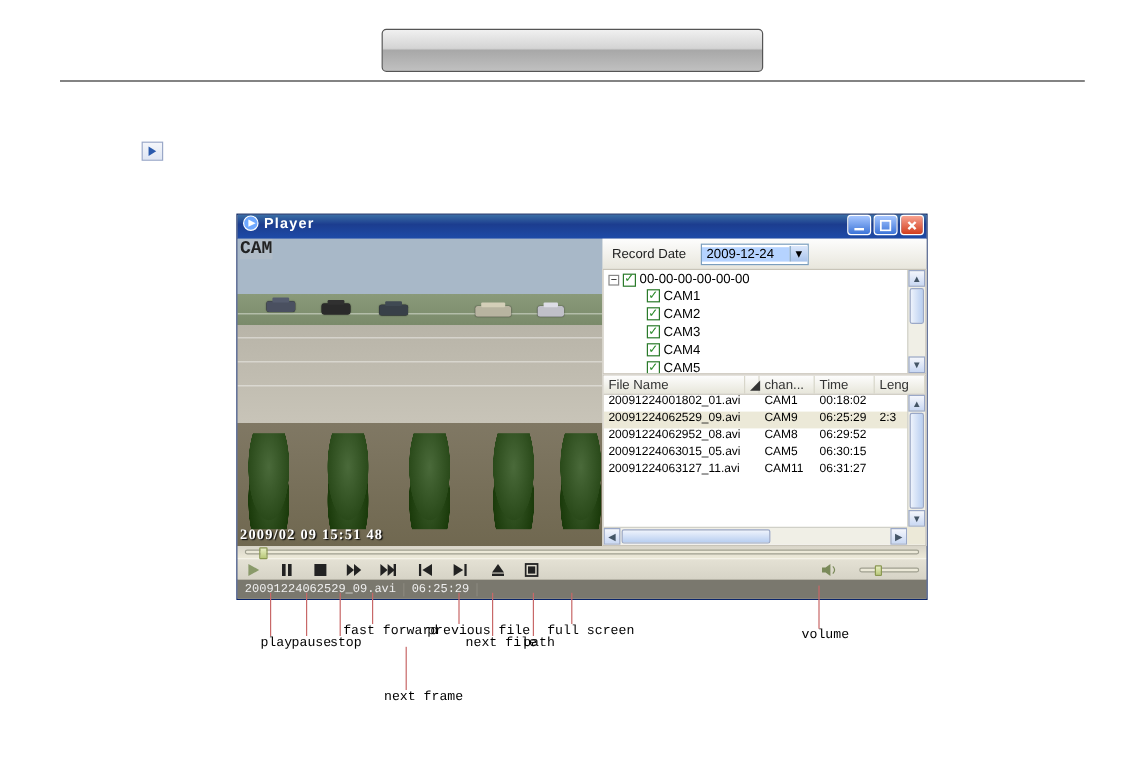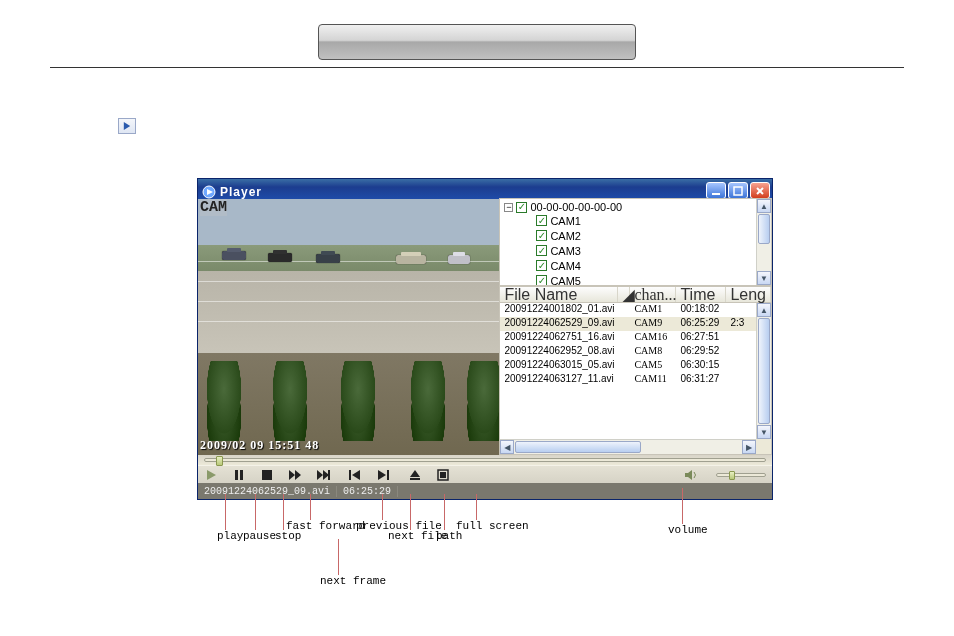--- a/index.html
+++ b/index.html
@@ -43,21 +43,21 @@
     top: 178px;
     width: 576px;
     border: 1px solid #0a246a;
     font-size: 11px;
     background: #ece9d8;
   }
   .titlebar {
     height: 20px;
     background: linear-gradient(to bottom, #3a6ea5, #1c3d8f 40%, #1e4ba8 100%);
     display: flex;
-    align-items: flex-end;
+    align-items: flex-start;
     color: #fff;
     font-weight: bold;
     font-family: "MS Sans Serif", Arial, sans-serif;
     font-size: 12px;
     letter-spacing: 1px;
     padding-left: 4px;
   }
   .titlebar-icon {
     width: 14px; height: 14px; margin-right: 4px;
     display:flex; align-items:center; justify-content:center;
@@ -149,25 +149,25 @@
   .vscroll .track { flex:1; position:relative; }
   
   .file-box {
     flex:1; background:#fff; border:1px solid #c8c4b8; overflow:hidden; position:relative;
   }
   .file-header {
     display:flex; height:16px; background:linear-gradient(to bottom,#fdfdfd,#e7e6da);
     border-bottom:1px solid #c8c4b8;
   }
   .file-header .col {
-    border-right:1px solid #d8d6ca; padding:1px 4px; font-size:16px; color:#333;
+    border-right:1px solid #d8d6ca; padding:1px 4px; font-size:11px; color:#333;
     display:flex; align-items:center;
   }
   .col-fname { width:118px; }
-  .col-chan  { width:46px;font-family:Liberation Serif, serif; }
+  .col-chan  { width:46px; }
   .col-time  { width:50px; }
   .col-len   { flex:1; }
   .file-rows { font-size:10px; }
   .file-row { display:flex; height:14px; }
   .file-row.selected { background:#ece9d8; }
   .file-row .c { padding:0 4px; overflow:hidden; white-space:nowrap; }
   .hscroll {
     position:absolute; left:0; right:15px; bottom:0; height:15px;
     background:#f0efe6; border-top:1px solid #d0d0c8; display:flex;
   }
@@ -267,20 +267,27 @@
         <div class="bush" style="left:6px;"></div>
         <div class="bush" style="left:72px;"></div>
         <div class="bush" style="left:140px;"></div>
         <div class="bush" style="left:210px;"></div>
         <div class="bush" style="left:266px;"></div>
       </div>
       <div class="timestamp-overlay">2009/02 09 15:51 48</div>
     </div>
 
     <div class="right-pane">
+      <div class="date-row">
+        <label>Record Date</label>
+        <div class="date-select">
+          <span class="val">2009-12-24</span>
+          <span class="dd">▾</span>
+        </div>
+      </div>
 
       <div class="tree-box">
         <div class="tree-content">
           <div class="tree-root">
             <span class="exp">−</span>
             <span class="chk">✓</span>
             <span>00-00-00-00-00-00</span>
           </div>
           <div class="tree-children" id="tree-children">
               <div class="tree-item">
@@ -334,26 +341,20 @@
               <span class="c col-time">00:18:02</span>
               <span class="c col-len"></span>
             </div>
             <div class="file-row selected">
               <span class="c col-fname" style="width:130px;">20091224062529_09.avi</span>
               <span class="c col-chan">CAM9</span>
               <span class="c col-time">06:25:29</span>
               <span class="c col-len">2:3</span>
             </div>
             <div class="file-row">
-              <span class="c col-fname" style="width:130px;">20091224062751_16.avi</span>
-              <span class="c col-chan">CAM16</span>
-              <span class="c col-time">06:27:51</span>
-              <span class="c col-len"></span>
-            </div>
-            <div class="file-row">
               <span class="c col-fname" style="width:130px;">20091224062952_08.avi</span>
               <span class="c col-chan">CAM8</span>
               <span class="c col-time">06:29:52</span>
               <span class="c col-len"></span>
             </div>
             <div class="file-row">
               <span class="c col-fname" style="width:130px;">20091224063015_05.avi</span>
               <span class="c col-chan">CAM5</span>
               <span class="c col-time">06:30:15</span>
               <span class="c col-len"></span>

